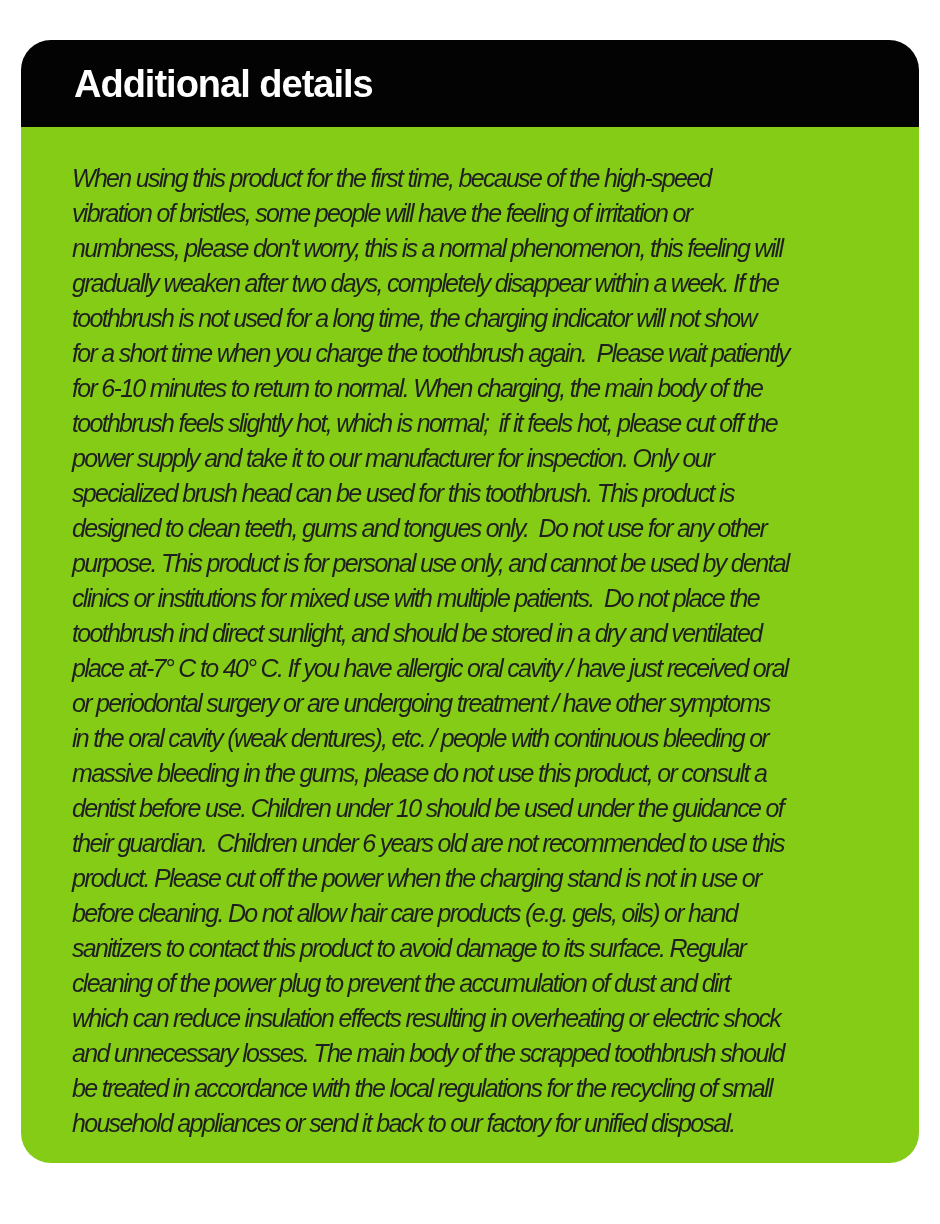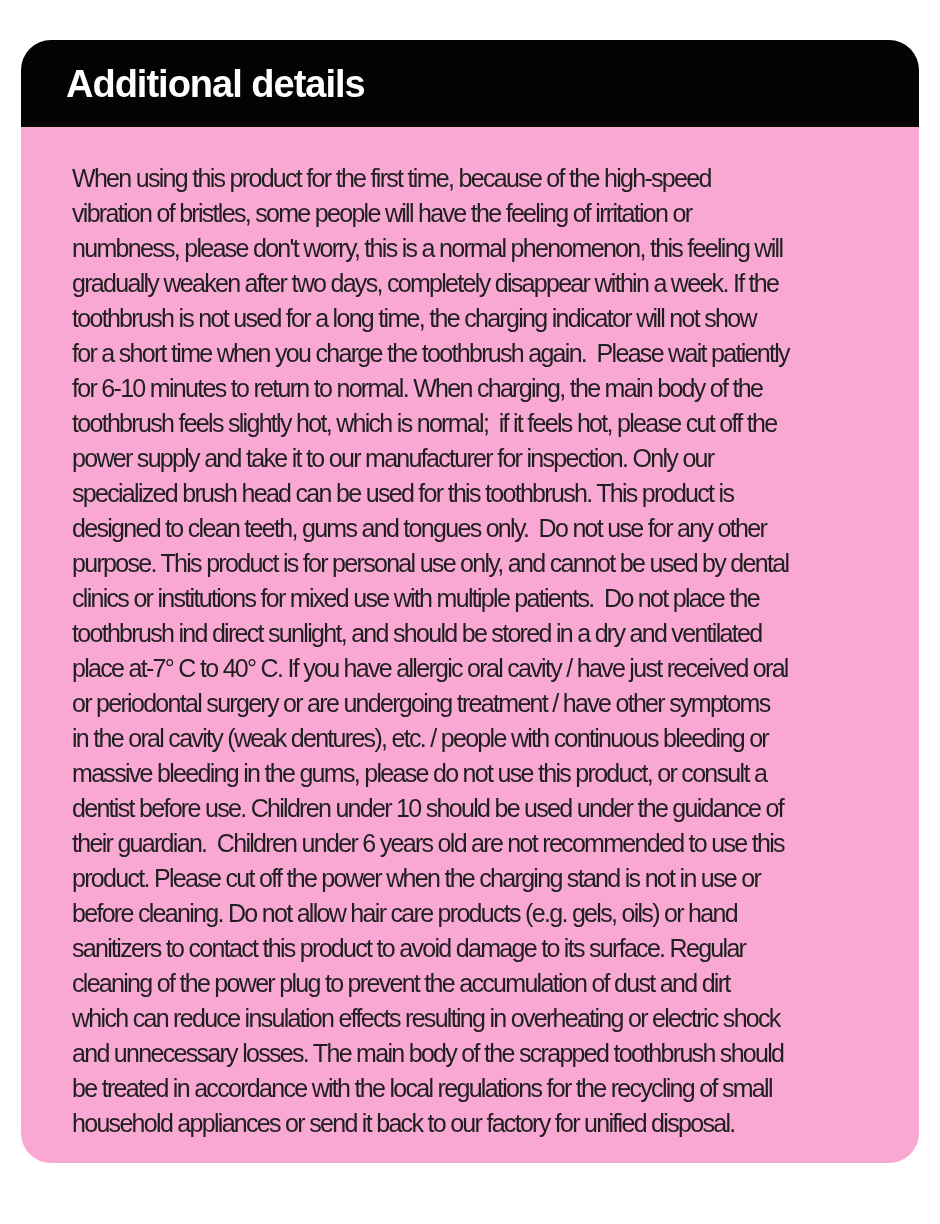--- a/index.html
+++ b/index.html
@@ -24,32 +24,33 @@
   }
   .card-header {
     background: #030303;
     height: 87px;
     display: flex;
     align-items: center;
     padding-left: 41px;
     box-sizing: border-box;
   }
   .card-title {
-    margin: 4px;
+    margin: 12px;
     color: #ffffff;
     font-size: 38px;
     font-weight: 700;
     letter-spacing: -1px;
     line-height: 1;
   }
   .card-body {
-    background: #f9a8d4;
+    background: #84cc16;
     box-sizing: border-box;
     min-height: 1036px;
     padding: 34px 34px 22px 51px;
+    font-style: italic;
   }
   .details-text {
     margin: 0;
     color: #1f1f1f;
     font-size: 25px;
     line-height: 35px;
     letter-spacing: -1.7px;
     white-space: pre;      
     overflow: visible;
   }

